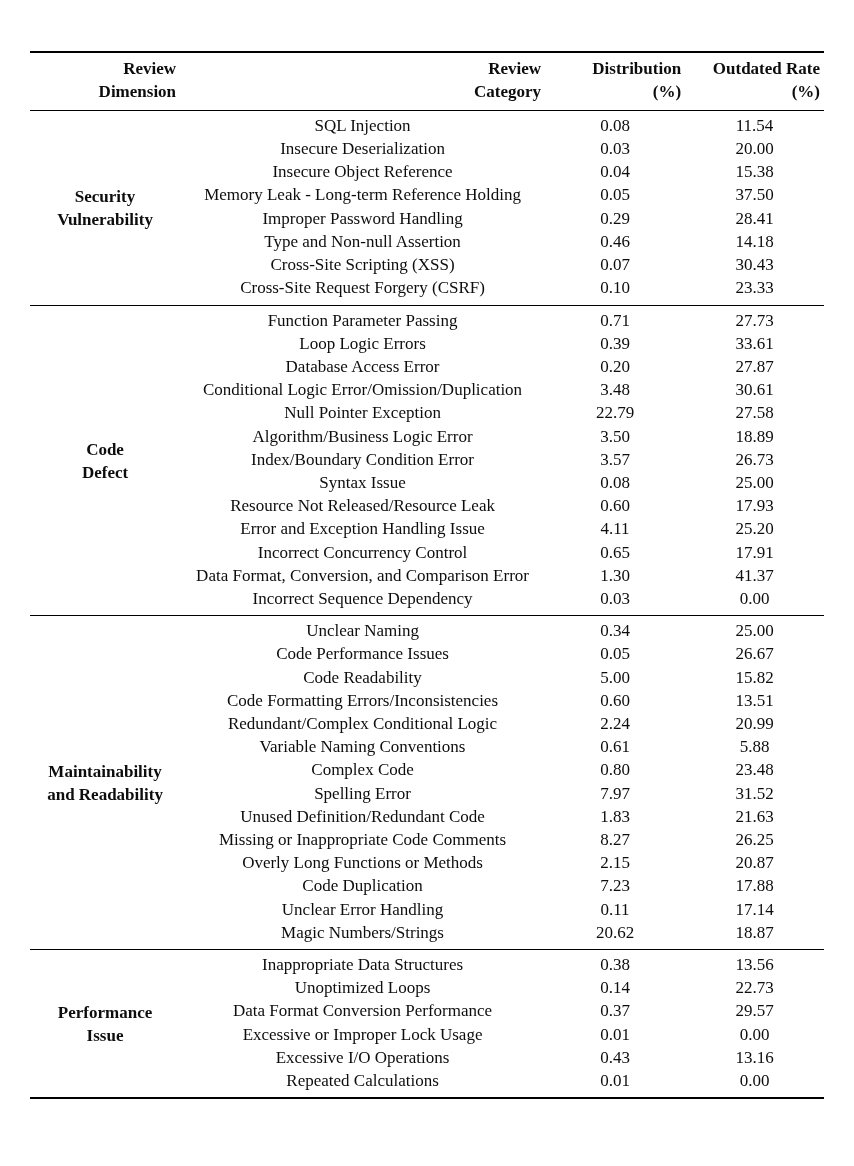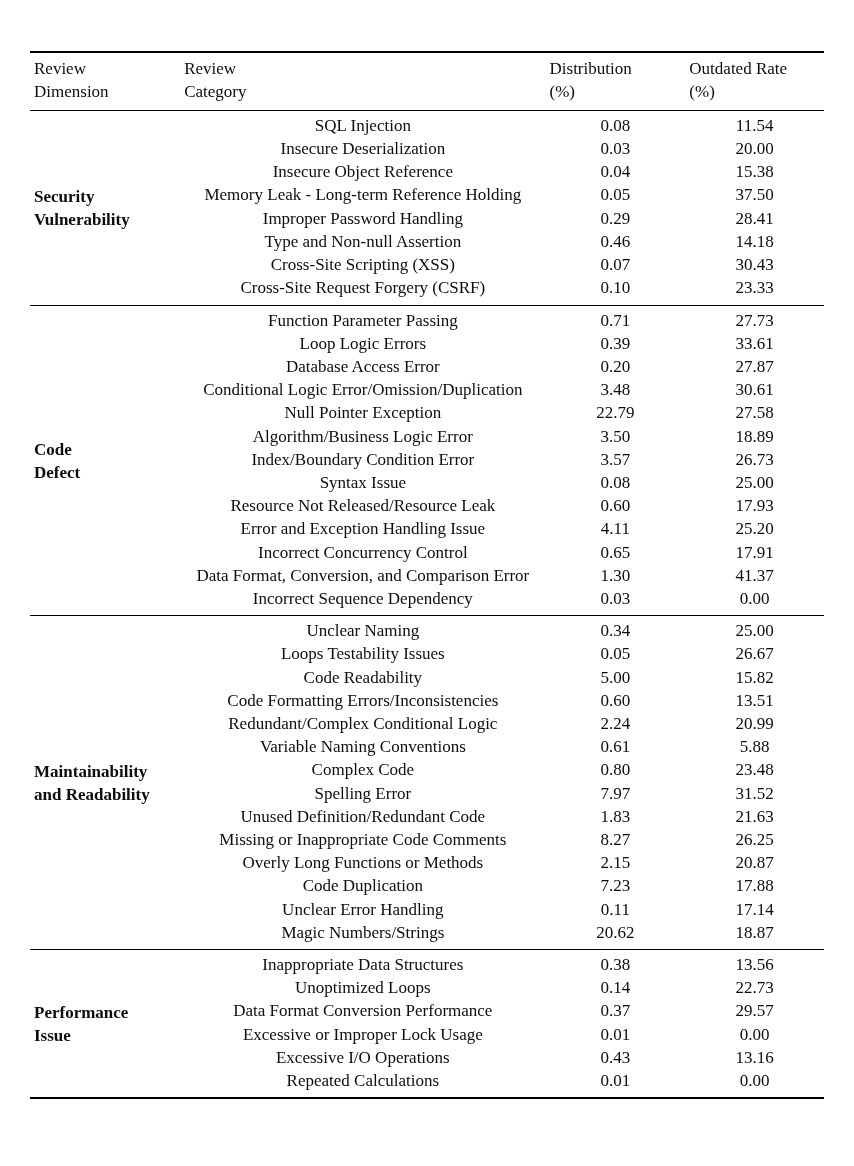--- a/index.html
+++ b/index.html
@@ -30,42 +30,42 @@
     width: 794px;
     border-collapse: collapse;
     border-top: 2.5px solid #000;
     border-bottom: 2.5px solid #000;
     font-size: 17px;
   }
   thead {
     border-bottom: 1.5px solid #000;
   }
   thead th {
-    font-weight: normal;
-    text-align: left;
+    font-weight: bold;
+    text-align: right;
     padding: 5px 4px 6px 4px;
     line-height: 1.35;
     vertical-align: middle;
     white-space: pre-line;
   }
   tbody.section {
     border-top: 1.5px solid #000;
   }
   tbody.section:first-of-type {
     border-top: none;
   }
   td {
     padding: 0 4px;
     height: 23px;
     line-height: 23.2px;
     vertical-align: middle;
   }
   td.dim {
     font-weight: bold;
-    text-align: left;
+    text-align: center;
     white-space: pre-line;
     line-height: 1.35;
     width: 144px;
   }
   td.cat {
     text-align: center;
     padding-left: 4px;
     width: 368px;
   }
   td.num {
@@ -219,21 +219,21 @@
       </tbody>
       <tbody class="section">
         <tr>
           <td class="dim" rowspan="14">Maintainability
 and Readability</td>
           <td class="cat">Unclear Naming</td>
           <td class="num">0.34</td>
           <td class="num">25.00</td>
         </tr>
         <tr>
-          <td class="cat">Loops Testability Issues</td>
+          <td class="cat">Code Performance Issues</td>
           <td class="num">0.05</td>
           <td class="num">26.67</td>
         </tr>
         <tr>
           <td class="cat">Code Readability</td>
           <td class="num">5.00</td>
           <td class="num">15.82</td>
         </tr>
         <tr>
           <td class="cat">Code Formatting Errors/Inconsistencies</td>

